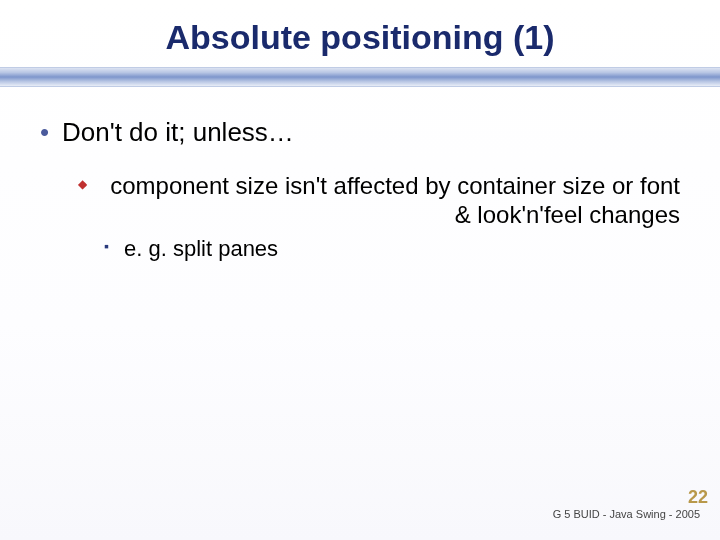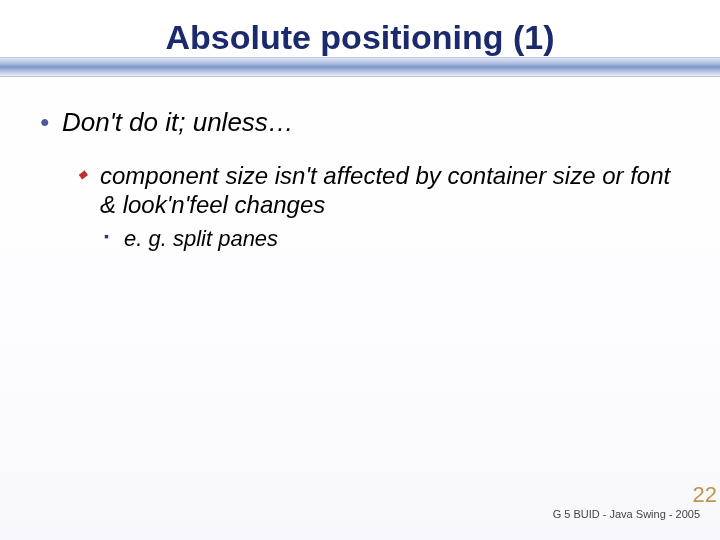--- a/index.html
+++ b/index.html
@@ -14,38 +14,38 @@
     height: 540px;
     position: relative;
     background: linear-gradient(to bottom, #ffffff 0%, #fdfdff 60%, #f8f8fc 100%);
   }
   .title {
     text-align: center;
     font-size: 34px;
     font-weight: bold;
     color: #1a2a6c;
     padding-top: 18px;
+    padding-bottom: 10px;
     font-family: Arial, sans-serif;
   }
   .divider {
     width: 100%;
     height: 20px;
     background: linear-gradient(to bottom,
       #dce3f2 0%,
       #b8c6e4 25%,
       #7e96cc 50%,
       #b8c6e4 75%,
       #e8edf7 100%);
     border-top: 1px solid #c0cce5;
     border-bottom: 1px solid #c0cce5;
     margin-bottom: 30px;
   }
   .content {
     padding: 0 40px 0 40px;
-    font-style: italic;
   }
   .lvl1 {
     font-size: 26px;
     color: #000;
     margin-bottom: 24px;
     position: relative;
     padding-left: 22px;
   }
   .lvl1::before {
     content: "•";
@@ -56,20 +56,21 @@
     font-size: 26px;
   }
   .lvl2 {
     font-size: 24px;
     color: #000;
     margin-top: 14px;
     margin-bottom: 6px;
     position: relative;
     padding-left: 60px;
     line-height: 1.2;
+    text-align: right;
   }
   .lvl2::before {
     content: "◆";
     position: absolute;
     left: 38px;
     top: 5px;
     color: #c03030;
     font-size: 12px;
   }
   .lvl3 {
@@ -84,24 +85,25 @@
   .lvl3::before {
     content: "▪";
     position: absolute;
     left: 64px;
     top: 2px;
     color: #2a3a7c;
     font-size: 14px;
   }
   .page-num {
     position: absolute;
-    right: 3px;
+    right: 12px;
     bottom: 32px;
-    font-size: 22px;
+    font-size: 18px;
     color: #b8984a;
+    font-weight: bold;
   }
   .footer {
     position: absolute;
     right: 20px;
     bottom: 20px;
     font-size: 11px;
     color: #444;
   }
 </style>
 </head>

